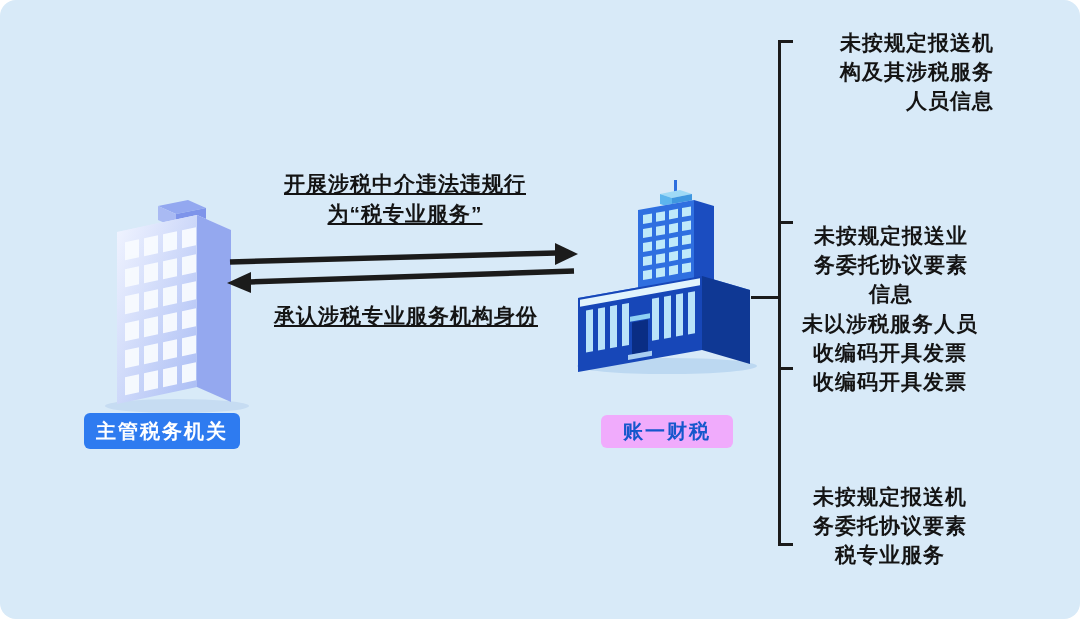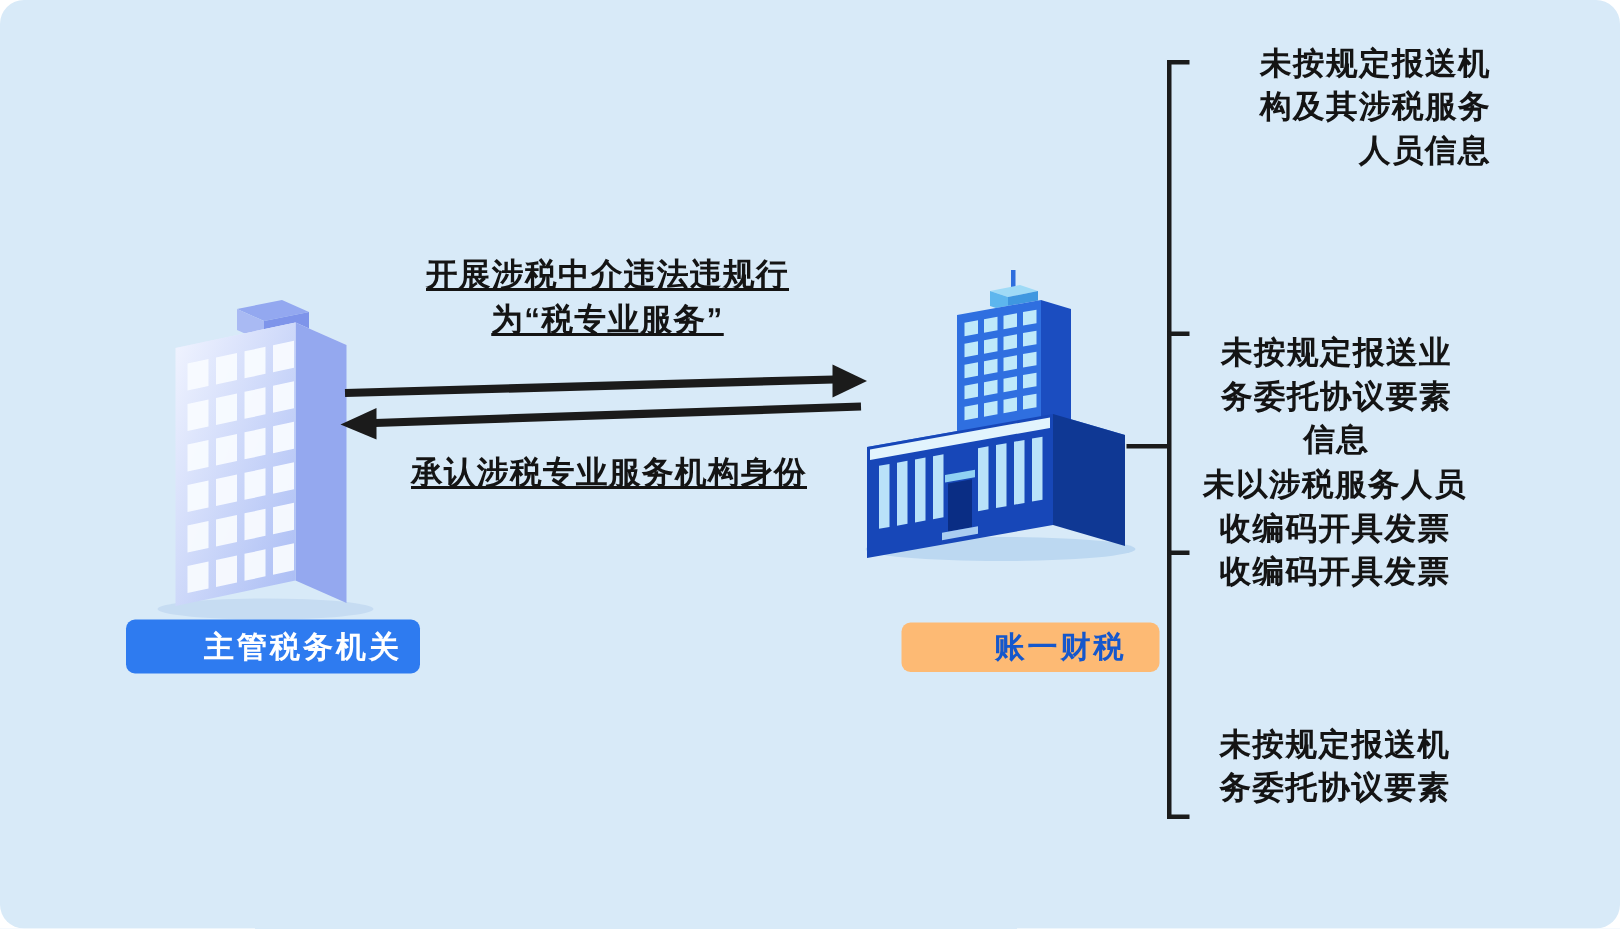--- a/index.html
+++ b/index.html
@@ -1,22 +1,22 @@
 <!DOCTYPE html>
 <html><head>
 <meta charset="utf-8">
 <style>
   html,body{margin:0;padding:0;background:#ffffff;}
   .canvas{position:relative;width:1080px;height:619px;background:#d8eaf8;border-radius:16px;overflow:hidden;
           font-family:"Liberation Sans","DejaVu Sans",sans-serif;}
   .abs{position:absolute;}
   .badge{position:absolute;display:flex;align-items:center;justify-content:center;
-         font-weight:700;font-size:20px;border-radius:6px;letter-spacing:2px;padding-left:40px;}
+         font-weight:700;font-size:20px;border-radius:6px;letter-spacing:2px;}
   .badge-left{left:84px;top:413px;width:156px;height:36px;background:#2e7bf0;color:#ffffff;}
-  .badge-right{left:601px;top:415px;width:132px;height:33px;background:#fdba74;color:#1557cc;}
+  .badge-right{left:601px;top:415px;width:132px;height:33px;background:#f0abfc;color:#1557cc;}
   .arrow-text{position:absolute;text-align:center;font-weight:700;color:#141414;font-size:21px;line-height:30px;letter-spacing:1px;text-decoration:underline;}
   .arrow-text.top{left:240px;top:169px;width:330px;}
   .arrow-text.bottom{left:236px;top:301px;width:340px;}
   .violation{position:absolute;text-align:center;font-weight:700;color:#141414;font-size:21px;line-height:29px;letter-spacing:1px;}
   .v1{left:788px;top:28px;width:206px;text-align:right;}
   .v2{left:788px;top:177px;width:206px;margin-top:44px;}
   .v3{left:780px;top:309px;width:220px;}
   .v4{left:780px;top:482px;width:220px;}
   .bracket-v{position:absolute;background:#1b1b1b;left:778px;top:40px;width:3px;height:506px;}
   .tick{position:absolute;background:#1b1b1b;height:3px;width:15px;left:778px;}
@@ -166,15 +166,16 @@
     <div>信息</div>
   </div>
   <div class="violation v3">
     <div>未以涉税服务人员</div>
     <div>收编码开具发票</div>
     <div>收编码开具发票</div>
   </div>
   <div class="violation v4">
     <div>未按规定报送机</div>
     <div>务委托协议要素</div>
+    <div>税专业服务</div>
   </div>
 
 </div>
 
 </body></html>

